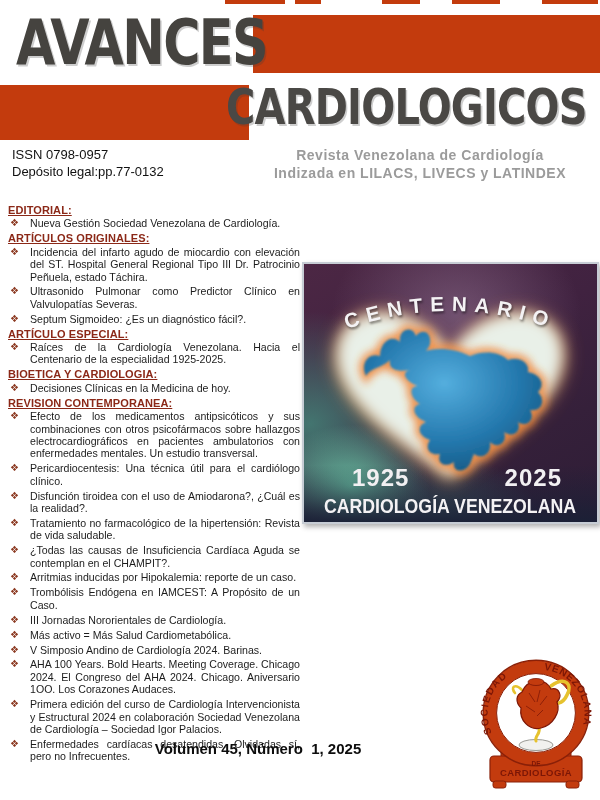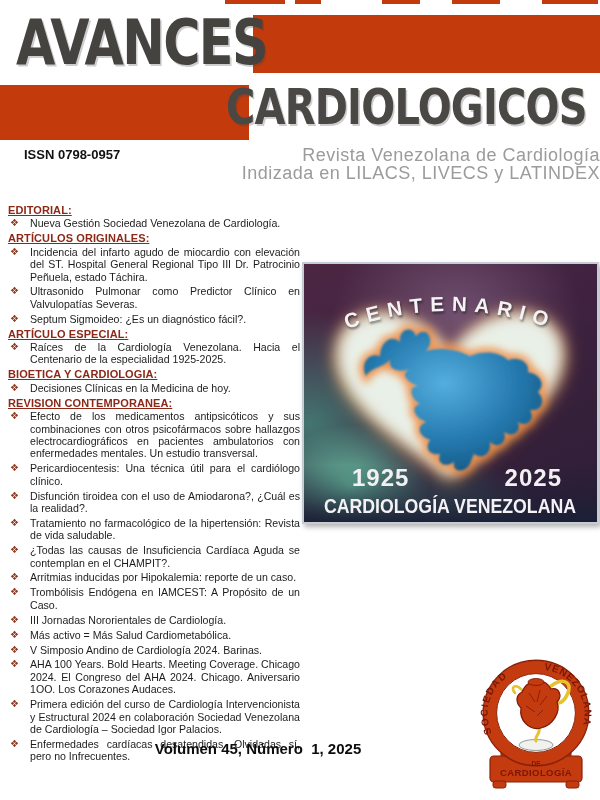--- a/index.html
+++ b/index.html
@@ -16,24 +16,24 @@
     color:#45433f;font-family:"DejaVu Sans",sans-serif;letter-spacing:-2px;
     transform:scaleX(.82);transform-origin:left top;white-space:pre;
     text-shadow:2px 2px 0 rgba(60,60,60,.25);
   }
   .title2{
     position:absolute;left:226px;top:78px;font-size:50px;font-weight:800;
     color:#4a4845;font-family:"DejaVu Sans",sans-serif;letter-spacing:-1px;
     transform:scaleX(.80);transform-origin:left top;white-space:pre;
     text-shadow:2px 2px 0 rgba(60,60,60,.25);
   }
-  .issn-block{position:absolute;left:24px;top:146px;font-size:13px;font-weight:700;color:#111;line-height:17px;}
+  .issn-block{position:absolute;left:12px;top:146px;font-size:13px;font-weight:400;color:#111;line-height:17px;}
   .subtitle{
-    position:absolute;left:240px;top:146px;width:360px;text-align:right;
-    color:#9b9b9b;font-size:18px;line-height:18px;letter-spacing:.5px;font-weight:400;
+    position:absolute;left:240px;top:146px;width:360px;text-align:center;
+    color:#9b9b9b;font-size:14px;line-height:18px;letter-spacing:.5px;font-weight:700;
   }
   
   .toc{position:absolute;left:8px;top:203px;width:292px;}
   .toc-heading{
     font-size:11px;font-weight:bold;color:#8b2817;text-decoration:underline;
     line-height:12.4px;margin:1px 0 1px 0;letter-spacing:.1px;
   }
   .toc-item{position:relative;padding-left:22px;margin:0 0 2.5px 0;}
   .toc-item .bullet{
     position:absolute;left:2px;top:0;color:#8c3a22;font-size:10px;line-height:12px;
@@ -76,20 +76,21 @@
   <div class="top-dash" style="left:542px;width:56px;"></div>
 
   <div class="bar-top-right"></div>
   <div class="bar-mid-left"></div>
 
   <div class="title1">AVANCES</div>
   <div class="title2">CARDIOLOGICOS</div>
 
   <div class="issn-block">
     <div>ISSN 0798-0957</div>
+    <div>Depósito legal:pp.77-0132</div>
   </div>
 
   <div class="subtitle">
     <div>Revista Venezolana de Cardiología</div>
     <div>Indizada en LILACS, LIVECS y LATINDEX</div>
   </div>
 </div>
 
 <div class="toc">
     <div class="toc-heading">EDITORIAL:</div>

